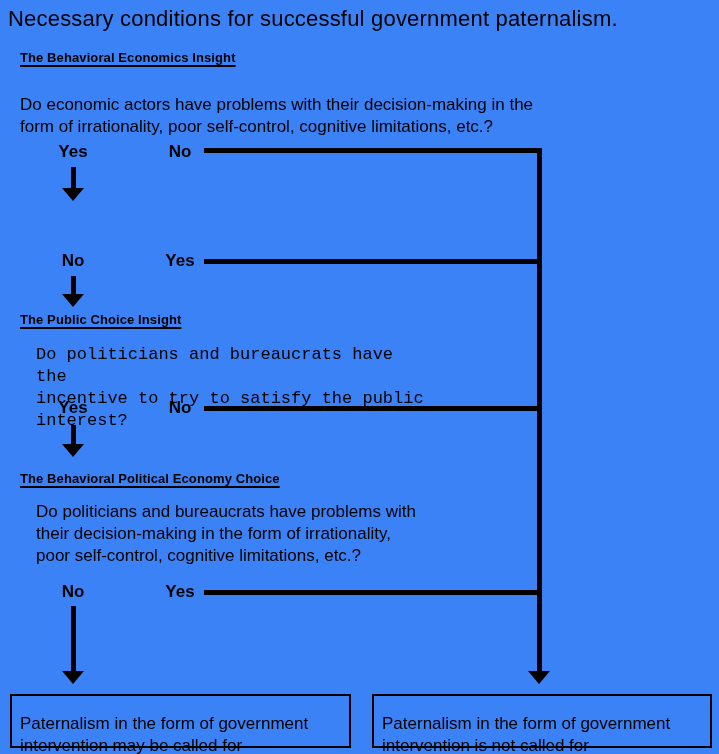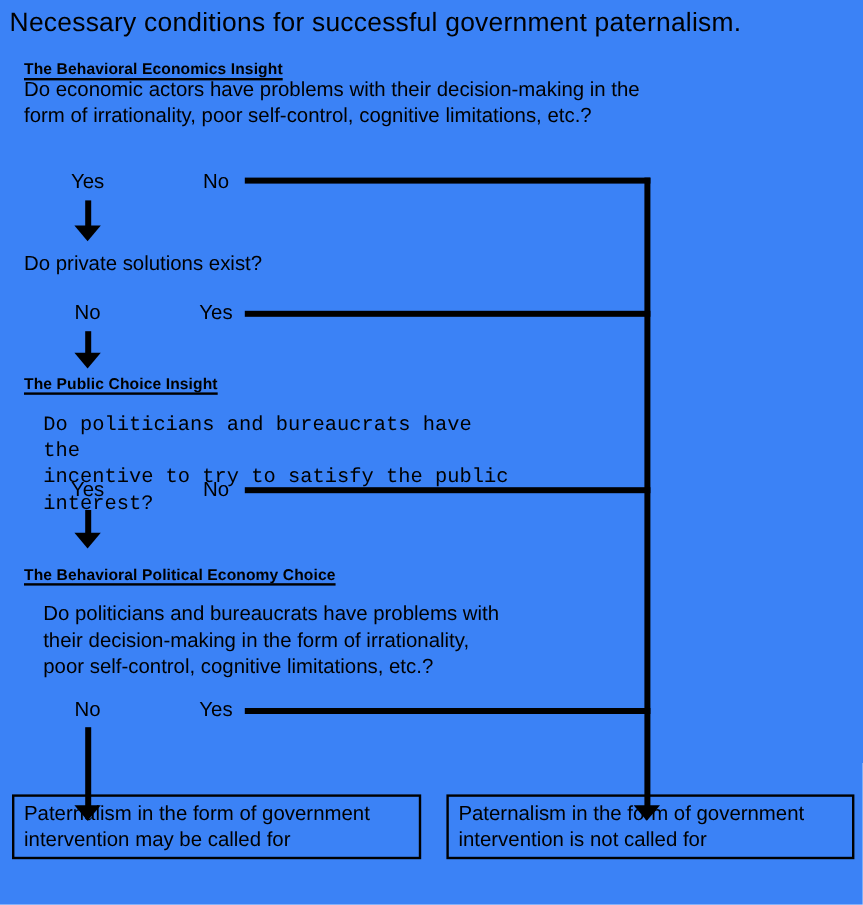--- a/index.html
+++ b/index.html
@@ -30,21 +30,21 @@
   }
   .question {
     position: absolute;
     font-size: 17px;
     line-height: 22px;
     white-space: pre-line;
   }
   .opt {
     position: absolute;
     font-size: 17px;
-    font-weight: 400;
+    font-weight: 700;
     width: 40px;
     text-align: center;
   }
   .hline {
     position: absolute;
     height: 5px;
     background: #000000;
   }
   .varrow { position: absolute; width: 22px; }
   .varrow .shaft {
@@ -58,49 +58,48 @@
     position: absolute;
     left: 0; bottom: 0;
     width: 0; height: 0;
     border-left: 11px solid transparent;
     border-right: 11px solid transparent;
     border-top: 13px solid #000000;
     display: block;
   }
   .outcome-box {
     position: absolute;
-    top: 662px;
+    top: 694px;
     height: 54px;
     border: 2px solid #000000;
     box-sizing: border-box;
     font-size: 17px;
     line-height: 22px;
-    padding: 3px 8px;
+    padding: 17px 8px;
     white-space: pre-line;
   }
 </style>
 </head>
 <body>
 
 <div class="canvas">
 
   <div class="title">Necessary conditions for successful government paternalism.</div>
 
   <div class="heading" style="left:20px; top:50px;">The Behavioral Economics Insight</div>
-  <div class="question" style="left:20px; top:64px; width:610px;">Do economic actors have problems with their decision-making in the
+  <div class="question" style="left:20px; top:94px; width:610px;">Do economic actors have problems with their decision-making in the
 form of irrationality, poor self-control, cognitive limitations, etc.?</div>
   <div class="opt" style="left:53px; top:142px;">Yes</div>
   <div class="opt" style="left:160px; top:142px;">No</div>
   <div class="hline" style="left:204px; top:148px; width:338px;"></div>
   <div class="varrow" style="left:62px; top:167px; height:34px;">
     <i class="shaft"></i>
     <i class="head"></i>
   </div>
 
-  <div class="question" style="left:20px; top:209px; width:400px;">Do private solutions exist?</div>
   <div class="opt" style="left:53px; top:251px;">No</div>
   <div class="opt" style="left:160px; top:251px;">Yes</div>
   <div class="hline" style="left:204px; top:259px; width:338px;"></div>
   <div class="varrow" style="left:62px; top:276px; height:31px;">
     <i class="shaft"></i>
     <i class="head"></i>
   </div>
 
   <div class="heading" style="left:20px; top:312px;text-align:right;">The Public Choice Insight</div>
   <div class="question" style="left:36px; top:344px; width:390px;font-family:Liberation Mono, monospace;">Do politicians and bureaucrats have the

